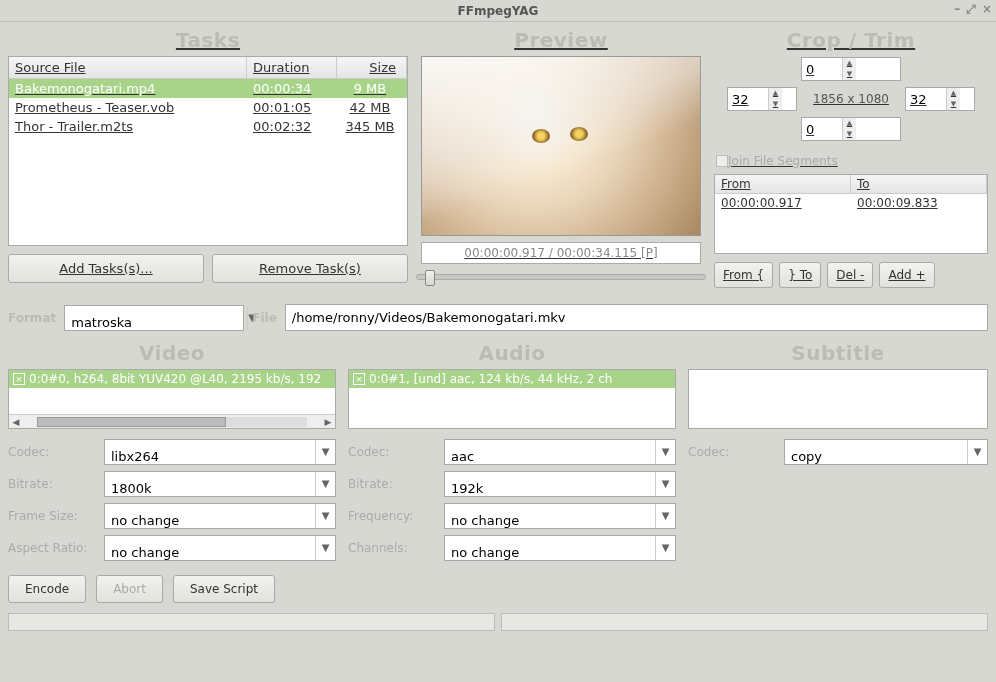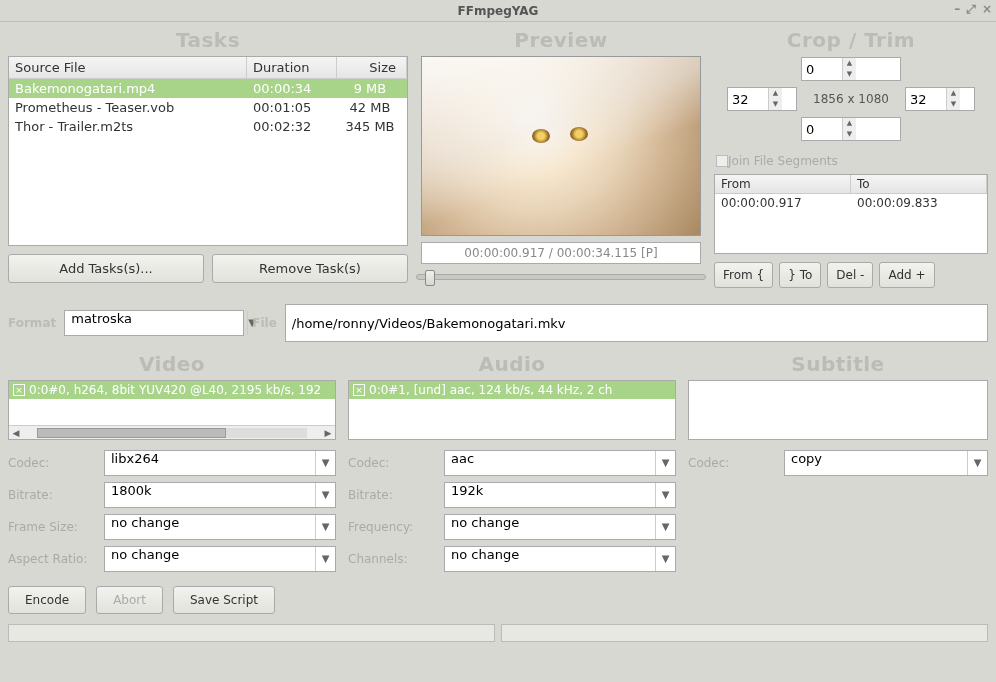--- a/index.html
+++ b/index.html
@@ -1,21 +1,21 @@
 <!DOCTYPE html>
 <html><head>
 <meta charset="utf-8">
 <style>
 * { box-sizing: border-box; margin: 0; padding: 0; font-family: "DejaVu Sans", Arial, sans-serif; }
 body { background: #d8d8d2; width: 996px; height: 682px; overflow: hidden; font-size: 13px; color: #333; }
 .titlebar { height: 22px; background: #d8d8d2; display: flex; align-items: center; justify-content: center; position: relative; border-bottom: 1px solid #c0c0ba; font-size: 12px; font-weight: bold; color: #555; }
 .titlebar .wincontrols { position: absolute; right: 4px; top: 2px; display: flex; gap: 6px; color: #888; font-size: 12px; }
 .titlebar .wincontrols span { cursor: pointer; }
 .main { padding: 6px 8px 4px 8px; }
-.row1 { display: flex; gap: 8px; }
+.row1 { display: flex; gap: 8px; text-decoration: underline; }
 .panel-title { text-align: center; font-size: 20px; font-weight: bold; color: #bcbcb6; margin-bottom: 4px; letter-spacing: 0.5px; }
 .tasks-panel { width: 400px; }
 .preview-panel { width: 290px; }
 .crop-panel { flex: 1; }
 .tasklist { background: #fff; border: 1px solid #aaa; height: 190px; overflow: hidden; }
 .tasklist-header { display: flex; background: linear-gradient(#f5f5f5,#e5e5e5); border-bottom: 1px solid #ccc; font-size: 13px; }
 .tasklist-header div { padding: 3px 6px; border-right: 1px solid #ccc; }
 .col-src { flex: 1; }
 .col-dur { width: 90px; text-align: left; }
 .col-size { width: 70px; text-align: right; padding-right: 10px !important; }
@@ -42,24 +42,24 @@
 .checkbox-row { font-size: 12px; color: #aaa; padding: 4px 2px 6px 2px; display: flex; align-items: center; gap: 0; }
 .checkbox-row .cb { width: 12px; height: 12px; border: 1px solid #bbb; background: #eee; }
 .trimlist { background: #fff; border: 1px solid #aaa; height: 80px; }
 .trimlist-header { display: flex; background: linear-gradient(#f5f5f5,#e5e5e5); border-bottom: 1px solid #ccc; font-size: 12px; }
 .trimlist-header div { flex: 1; padding: 2px 6px; border-right: 1px solid #ccc; }
 .trim-row { display: flex; font-size: 12px; }
 .trim-row div { flex: 1; padding: 2px 6px; }
 .trim-btns { display: flex; gap: 6px; margin-top: 8px; }
 .row2 { display: flex; align-items: center; gap: 8px; margin: 16px 0 10px 0; }
 .biglabel { font-size: 12px; font-weight: bold; color: #bcbcb6; }
-.combo { display: flex; background: #fff; border: 1px solid #aaa; height: 26px; align-items: flex-start; }
+.combo { display: flex; background: #fff; border: 1px solid #aaa; height: 26px; align-items: flex-end; }
 .combo input { border: none; flex: 1; padding: 0 6px; font-size: 13px; outline: none; background: transparent; }
 .combo .dd { width: 20px; text-align: center; color: #666; border-left: 1px solid #ccc; cursor: pointer; font-size: 10px; line-height: 24px; }
-.textinput { background: #fff; border: 1px solid #aaa; height: 38px; padding: 0 6px; font-size: 13px; flex: 1; }
+.textinput { background: #fff; border: 1px solid #aaa; height: 27px; padding: 0 6px; font-size: 13px; flex: 1; }
 .row3 { display: flex; gap: 12px; }
 .stream-panel { flex: 1; }
 .stream-panel.sub { flex: 0.85; }
 .streamlist { background: #fff; border: 1px solid #aaa; height: 60px; overflow: hidden; position: relative; }
 .stream-item { background: #a8d48a; color: #fff; font-size: 12px; padding: 2px 4px; display: flex; align-items: center; gap: 4px; white-space: nowrap; overflow: hidden; }
 .stream-item .xbox { width: 12px; height: 12px; border: 1px solid #fff; display: inline-flex; align-items: center; justify-content: center; font-size: 9px; flex-shrink: 0; }
 .hscroll { position: absolute; bottom: 0; left: 0; right: 0; height: 14px; background: #eee; border-top: 1px solid #ccc; display: flex; align-items: center; }
 .hscroll .track { flex: 1; height: 10px; background: #ddd; margin: 0 14px; position: relative; }
 .hscroll .thumb { position: absolute; left: 0; width: 70%; height: 100%; background: #bbb; border: 1px solid #999; }
 .hscroll .arr { width: 14px; text-align: center; font-size: 9px; color: #666; }

